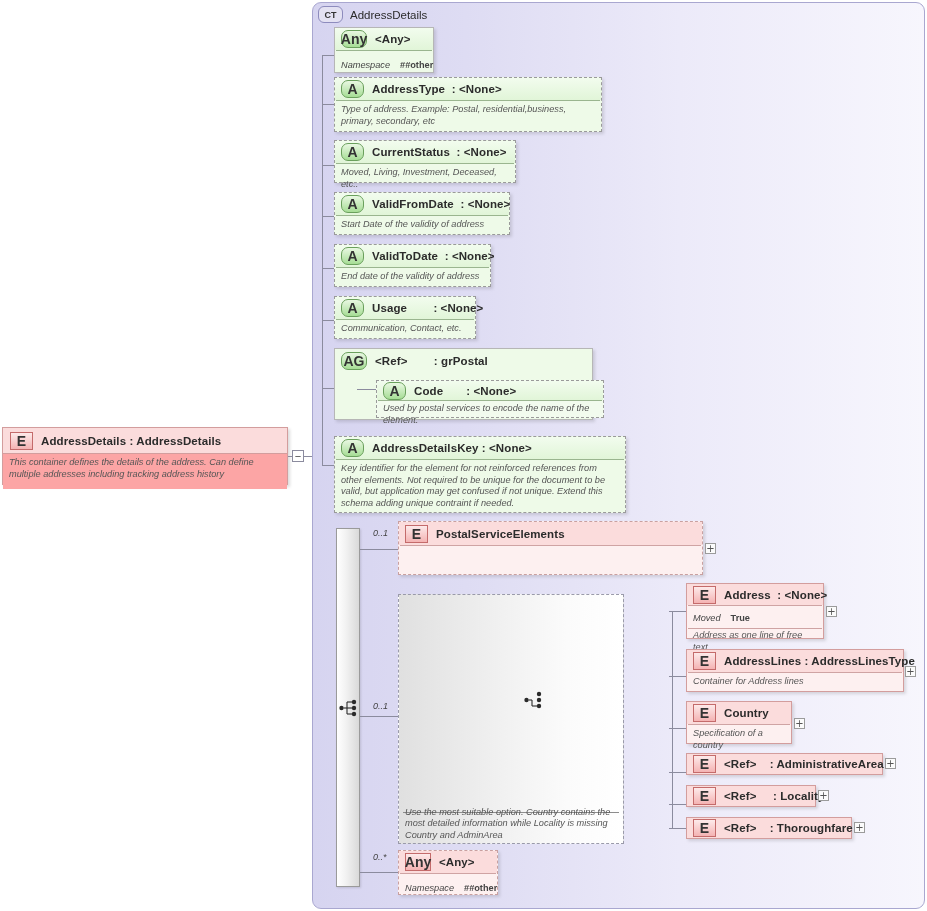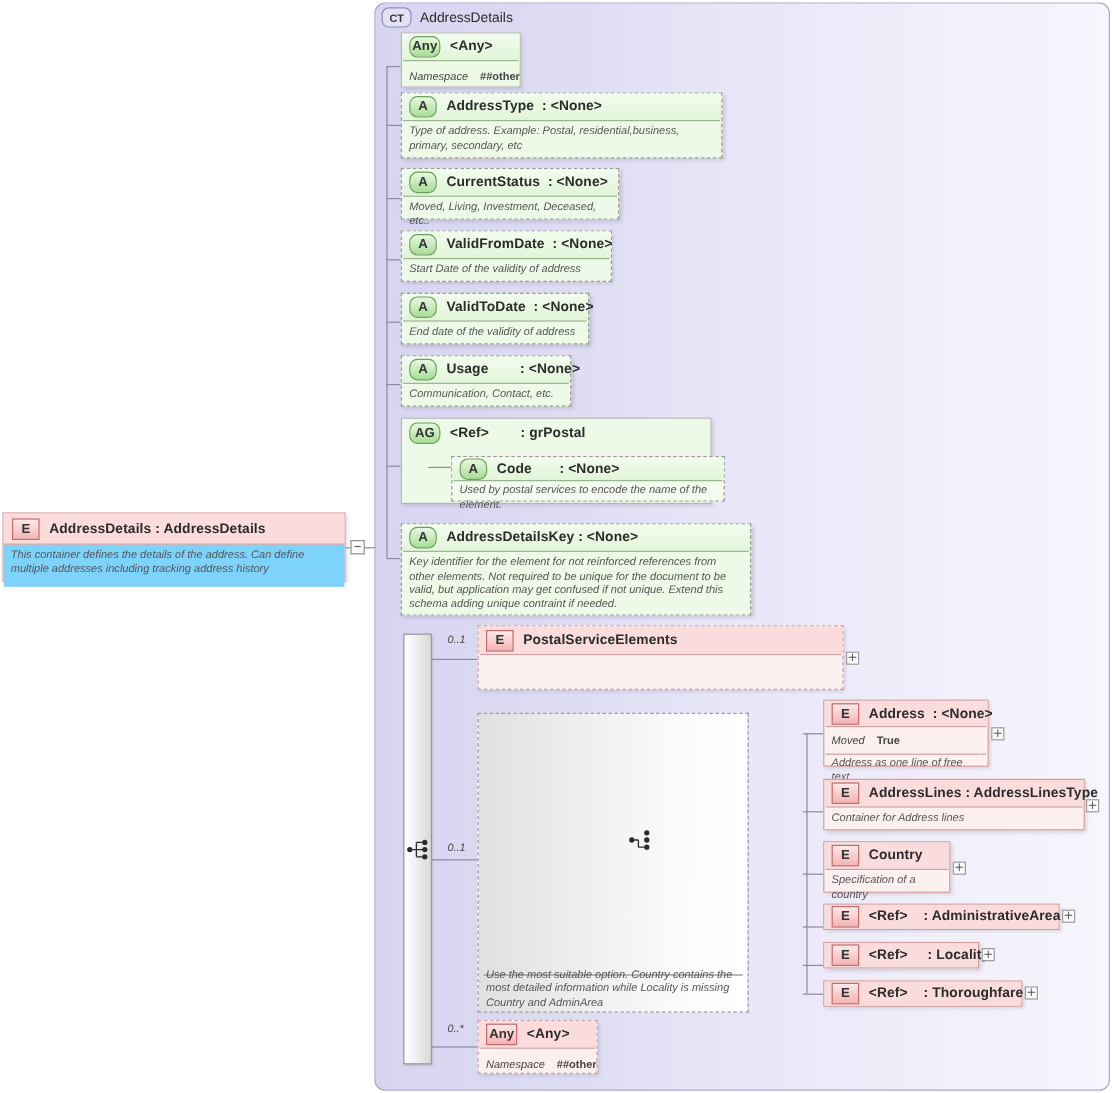--- a/index.html
+++ b/index.html
@@ -8,24 +8,24 @@
        -webkit-font-smoothing:antialiased;}
 
   .abs{position:absolute;box-sizing:border-box;}
 
   
   .root-box{left:2px;top:427px;width:286px;height:58px;
     border:1px solid #d39d9d;background:#ffffff;
     box-shadow:2px 2px 3px rgba(0,0,0,0.14);}
   .root-head{height:25px;background:#fbdcdc;display:flex;align-items:center;
     padding-left:7px;border-bottom:1px solid #d39d9d;}
-  .root-body{background:#7dd3fc;height:32px;padding:3px 6px 0 6px;}
+  .root-body{background:#fca5a5;height:32px;padding:3px 6px 0 6px;}
 
   .badge{width:21px;height:16px;border:1px solid #c46b6b;display:flex;
-    align-items:center;justify-content:center;font-size:11px;font-weight:bold;
+    align-items:center;justify-content:center;font-size:14px;font-weight:bold;
     color:#333;flex:none;}
   .badge-e{background:linear-gradient(to bottom,#fdeaea,#f4b3b3);}
   .badge-a{background:linear-gradient(to bottom,#e9f8e2,#a6dd95);
     border:1px solid #6aa05c;border-radius:7px/7px;}
   .badge-ag{background:linear-gradient(to bottom,#e9f8e2,#a6dd95);
     border:1px solid #6aa05c;border-radius:7px/7px;width:24px;}
   .badge-any-g{background:linear-gradient(to bottom,#e9f8e2,#a6dd95);
     border:1px solid #6aa05c;border-radius:7px/7px;width:24px;}
   .badge-any-r{background:linear-gradient(to bottom,#fdeaea,#f4b3b3);
     border:1px solid #c46b6b;width:24px;}

